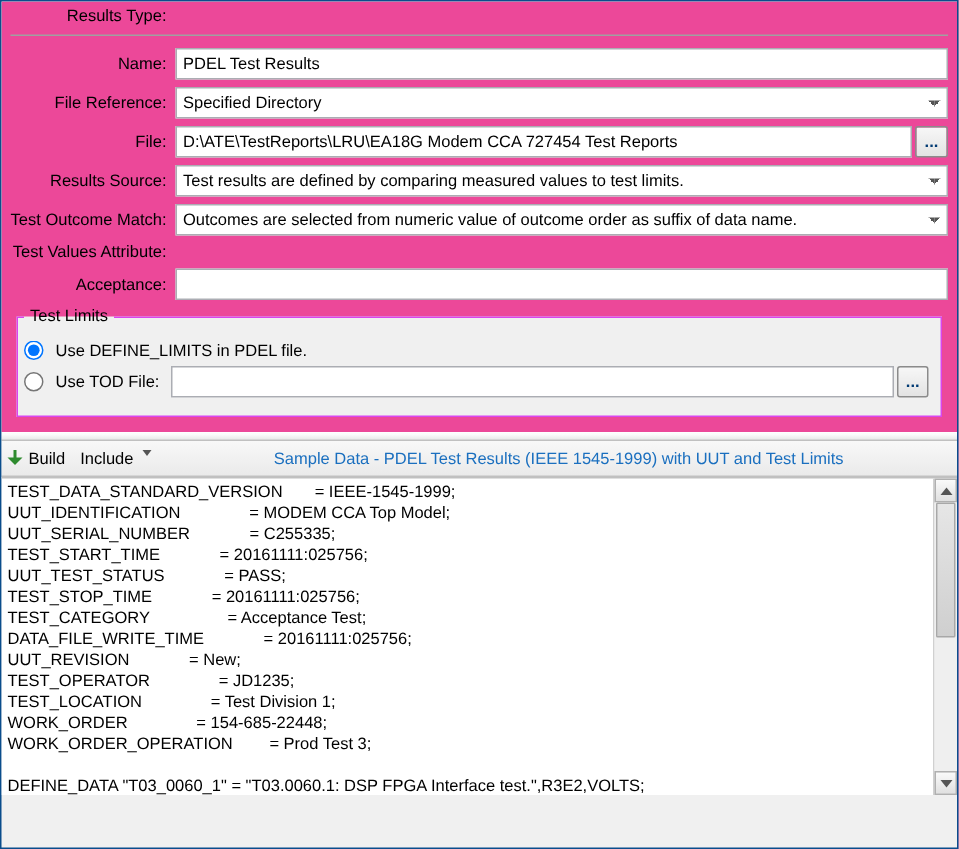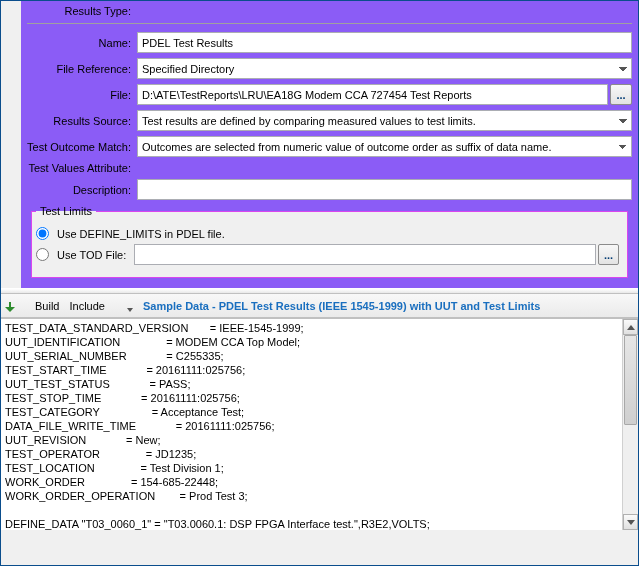--- a/index.html
+++ b/index.html
@@ -1,18 +1,18 @@
 <!DOCTYPE html>
 <html><head>
 <meta charset="utf-8">
 <style>
   * { box-sizing: border-box; font-family: "Segoe UI", Tahoma, sans-serif; font-size: 11px; }
   html, body { margin: 0; padding: 0; }
   body { width: 639px; height: 566px; background: #f0f0f0; overflow: hidden; border: 1px solid #0a4d8c; }
-  .top-section { padding: 4px 6px 6px 6px; background: #8b5cf6; margin-left: 20px; }
+  .top-section { padding: 4px 6px 6px 6px; background: #ec4899; }
   .row { display: flex; align-items: center; margin-bottom: 5px; }
   .row label.lbl { width: 110px; text-align: right; padding-right: 6px; color: #000; }
   .row .field { flex: 1; }
   select, input[type="text"] {
     width: 100%; height: 21px; background: #fff; border: 1px solid #abadb3;
     padding: 1px 4px; color: #000;
   }
   select { appearance: none; background-image: linear-gradient(45deg, transparent 50%, #555 50%), linear-gradient(-45deg, transparent 50%, #555 50%); background-position: right 8px center, right 4px center; background-size: 4px 4px, 4px 4px; background-repeat: no-repeat; padding-right: 18px; }
   .results-type-row { border-bottom: 1px solid #a0a0a0; padding-bottom: 6px; margin-bottom: 8px; }
   .results-type-row select { width: 320px; }
@@ -31,22 +31,22 @@
   .radio-row { display: flex; align-items: center; margin: 4px 0; gap: 4px; }
   .radio-row input[type="radio"] { margin: 0 4px 0 0; }
   .tod-row { display: flex; align-items: center; margin-top: 4px; }
   .tod-row .tod-field { flex: 1; display: flex; gap: 2px; margin-left: 4px; }
   .divider { height: 6px; background: linear-gradient(#fff,#e8e8e8); border-top: 1px solid #fff; border-bottom: 1px solid #c0c0c0; }
   .toolbar {
     display: flex; align-items: center; height: 24px; padding: 0 4px;
     background: linear-gradient(#f8f8f8,#eaeaea); border-bottom: 1px solid #c0c0c0;
     gap: 10px;
   }
-  .toolbar .tb-btn { display: flex; align-items: flex-end; gap: 20px; cursor: pointer; color: #000; }
-  .toolbar .tb-title { flex: 1; text-align: left; color: #1a6fbf; font-weight: bold; }
+  .toolbar .tb-btn { display: flex; align-items: flex-start; gap: 4px; cursor: pointer; color: #000; }
+  .toolbar .tb-title { flex: 1; text-align: center; color: #1a6fbf; font-weight: normal; }
   .arrow-down-icon {
     display: inline-block; width: 10px; height: 10px; position: relative;
   }
   .arrow-down-icon::before {
     content: ""; position: absolute; left: 4px; top: 0; width: 2px; height: 7px; background: #2e8b2e;
   }
   .arrow-down-icon::after {
     content: ""; position: absolute; left: 0; top: 5px; border-left: 5px solid transparent; border-right: 5px solid transparent; border-top: 5px solid #2e8b2e;
   }
   .drop-caret { display:inline-block; margin-left:2px; width:0; height:0; border-left:3px solid transparent; border-right:3px solid transparent; border-top:4px solid #555; }
@@ -115,21 +115,21 @@
     <div class="field">
       <select><option>Outcomes are selected from numeric value of outcome order as suffix of data name.</option></select>
     </div>
   </div>
 
   <div class="row">
     <label class="lbl">Test Values Attribute:</label>
   </div>
 
   <div class="row">
-    <label class="lbl">Description:</label>
+    <label class="lbl">Acceptance:</label>
     <div class="field"><input type="text" value="" style=""></div>
   </div>
 
   <fieldset class="limits">
     <legend>Test Limits</legend>
     <div class="radio-row">
       <input type="radio" name="limits" checked="" style="">
       <span>Use DEFINE_LIMITS in PDEL file.</span>
     </div>
     <div class="radio-row tod-row">

